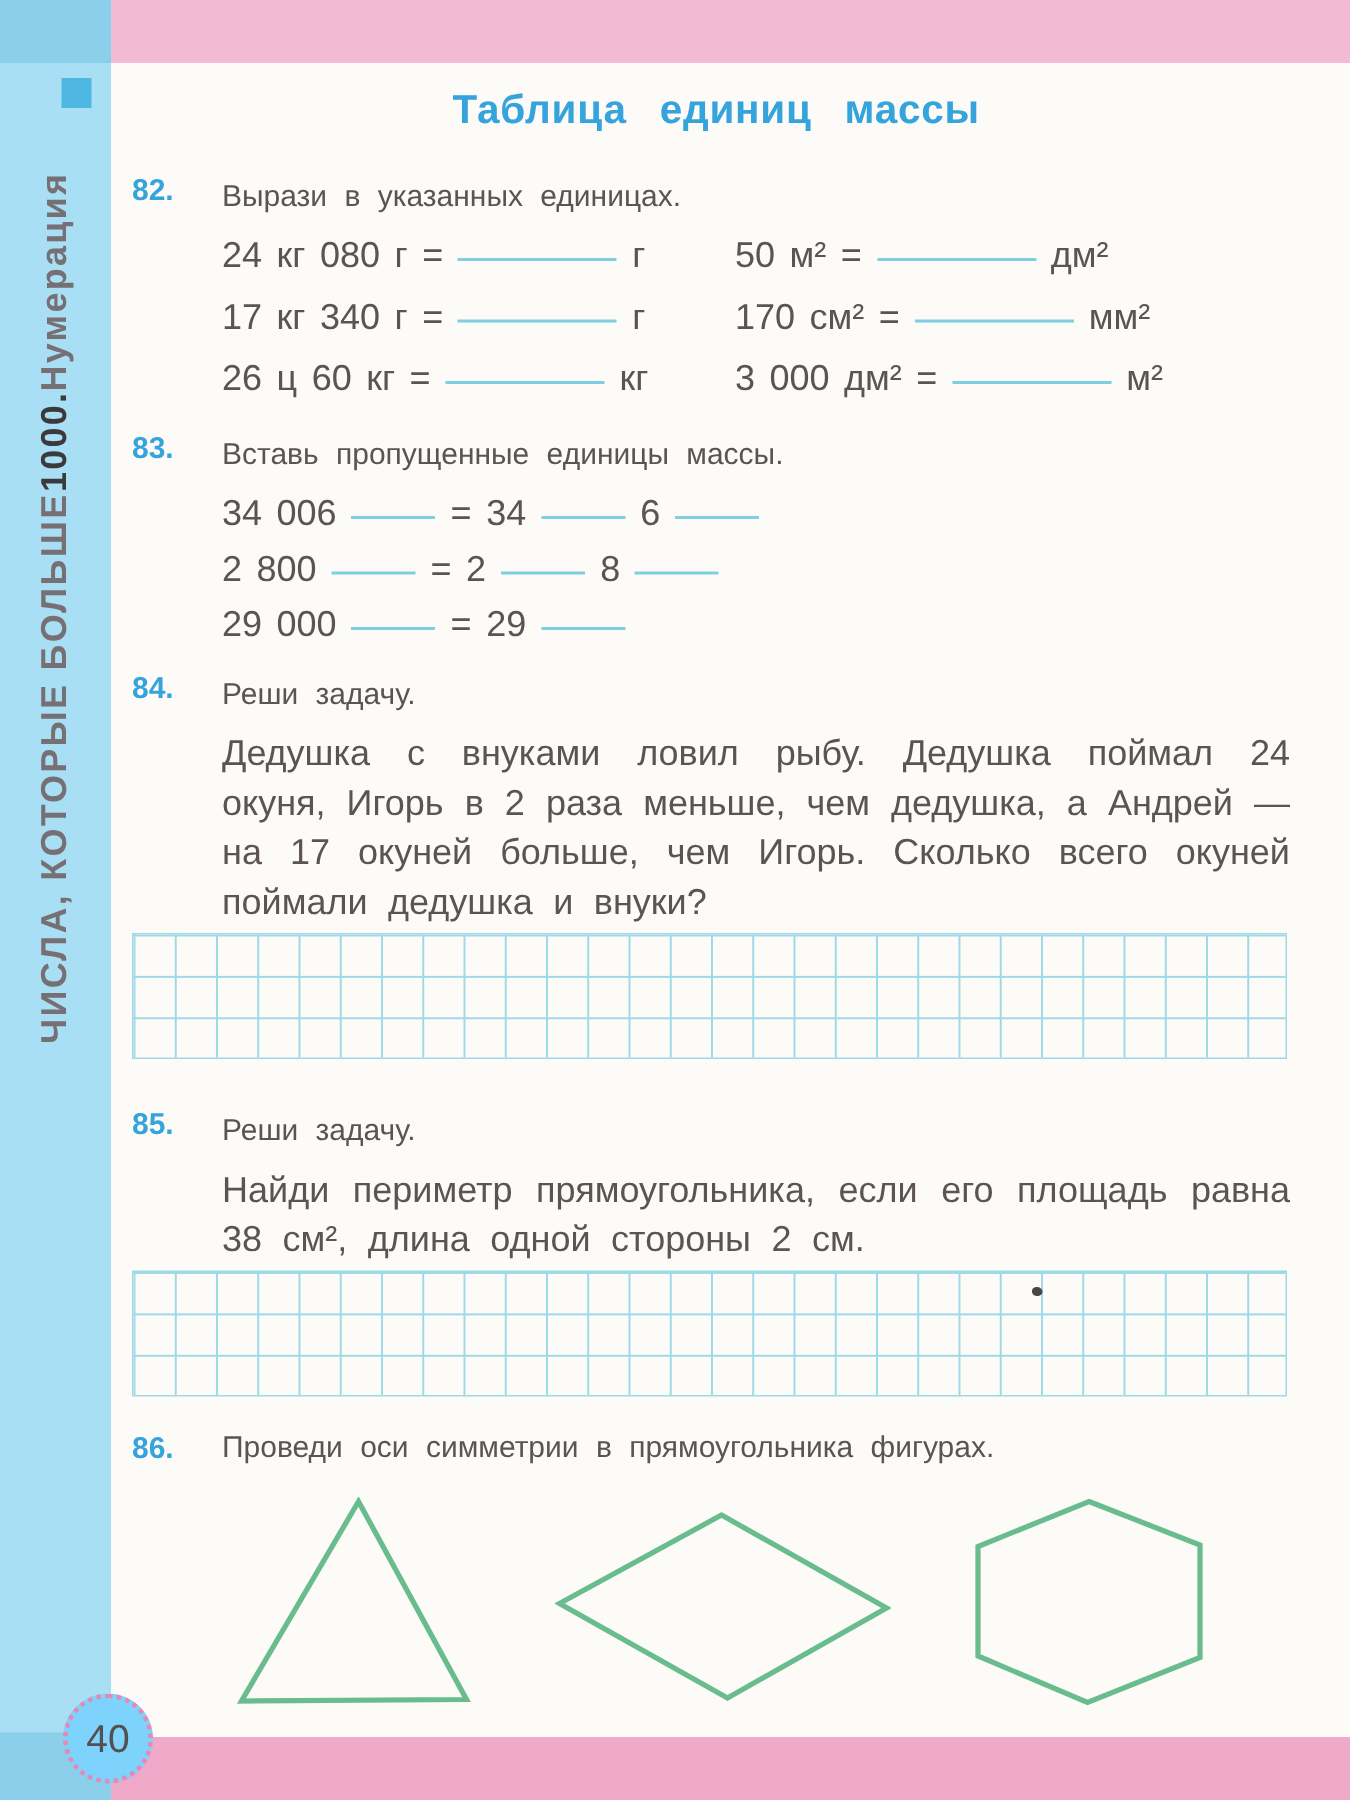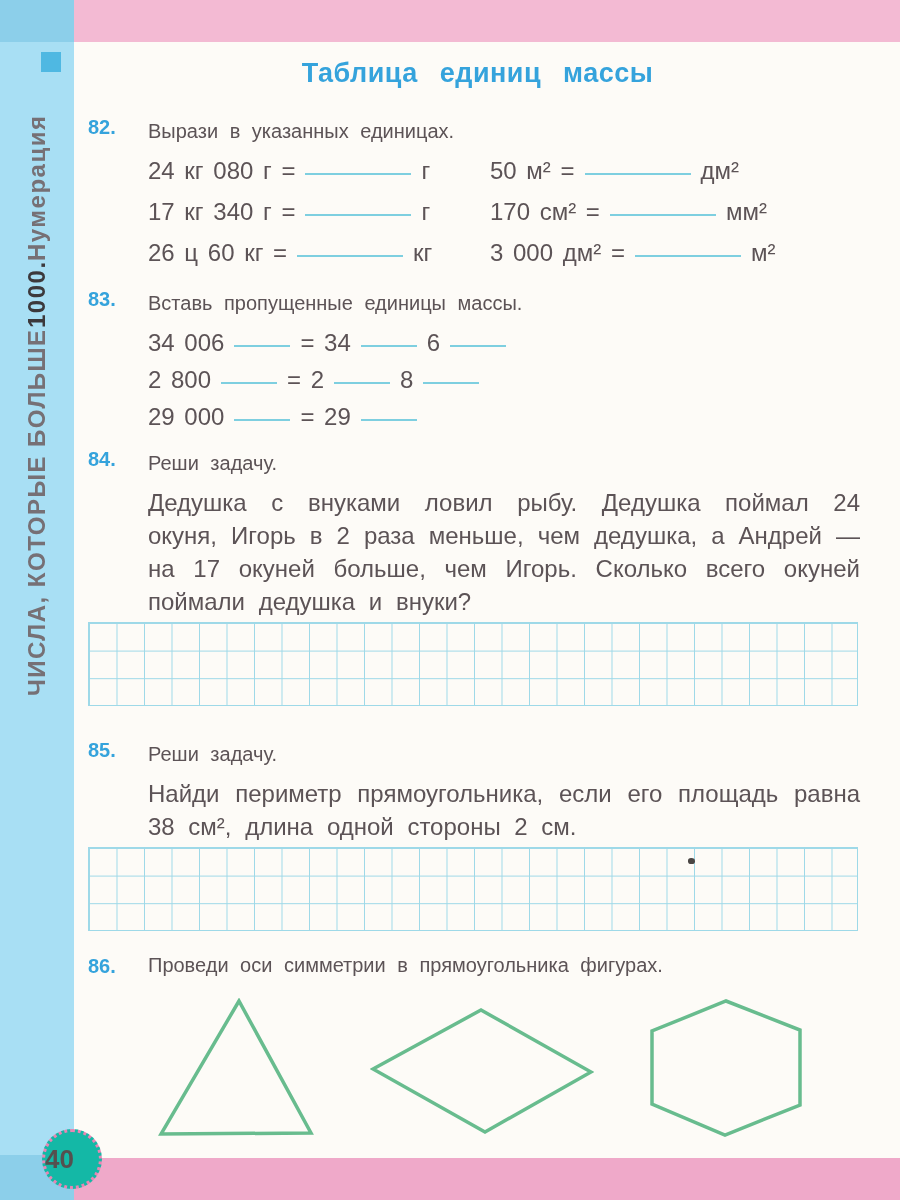--- a/index.html
+++ b/index.html
@@ -38,23 +38,23 @@
     display:flex;align-items:center;justify-content:center;
     writing-mode:vertical-rl;transform:rotate(180deg);
     font-size:24px;font-weight:bold;letter-spacing:1.5px;
     color:#767075;white-space:nowrap;
   }
   .sidebar-text .bold-part{color:#3C393C;}
   .top-band{position:absolute;left:74px;top:0;width:826px;height:42px;background:var(--band-pink-top);}
   .bottom-band{position:absolute;left:74px;top:1158px;width:826px;height:42px;background:var(--band-pink-bottom);}
   .page-circle{
     position:absolute;left:42px;top:1129px;width:60px;height:60px;
-    background:#14b8a6;border:3px dotted var(--circle-border-pink);border-radius:50%;
-    display:flex;align-items:center;justify-content:flex-start;
-    font-size:26px;font-weight:bold;color:#55504F;
+    background:#7dd3fc;border:3px dotted var(--circle-border-pink);border-radius:50%;
+    display:flex;align-items:center;justify-content:center;
+    font-size:26px;font-weight:normal;color:#55504F;
   }
   
   .content{
     position:absolute;left:74px;top:42px;width:826px;height:1116px;
     padding:16px 0 0 14px;
   }
   .page-title{
     text-align:center;padding-right:33px;margin-bottom:26px;
     font-size:27px;font-weight:bold;color:var(--accent-blue);
     word-spacing:14px;letter-spacing:0.5px;

